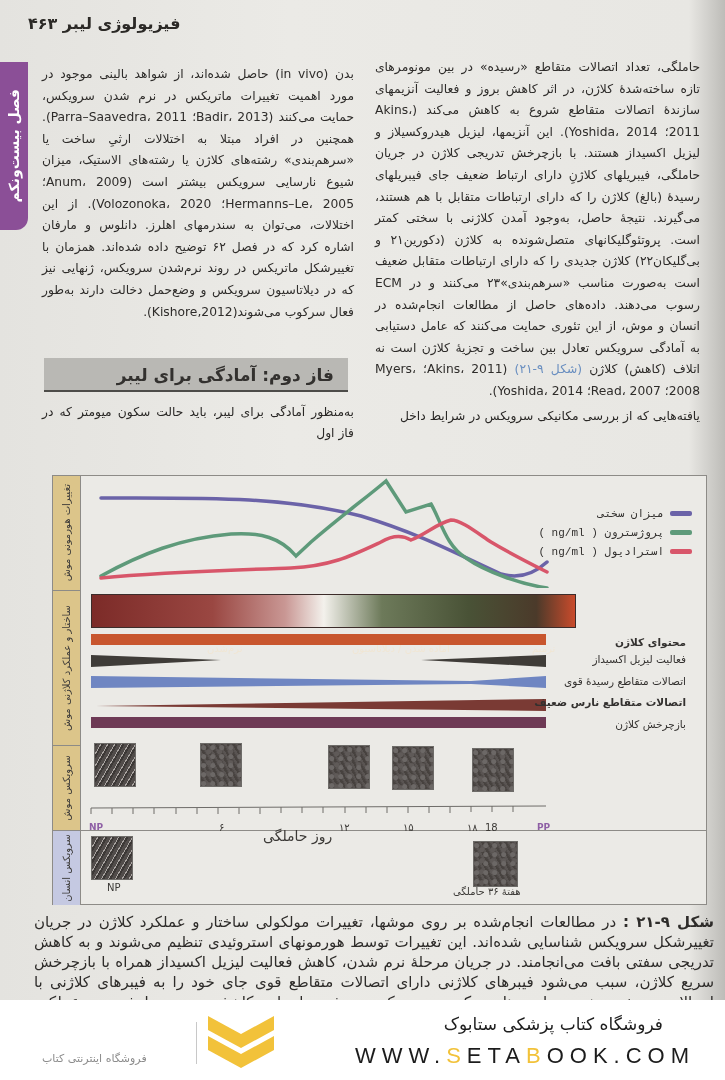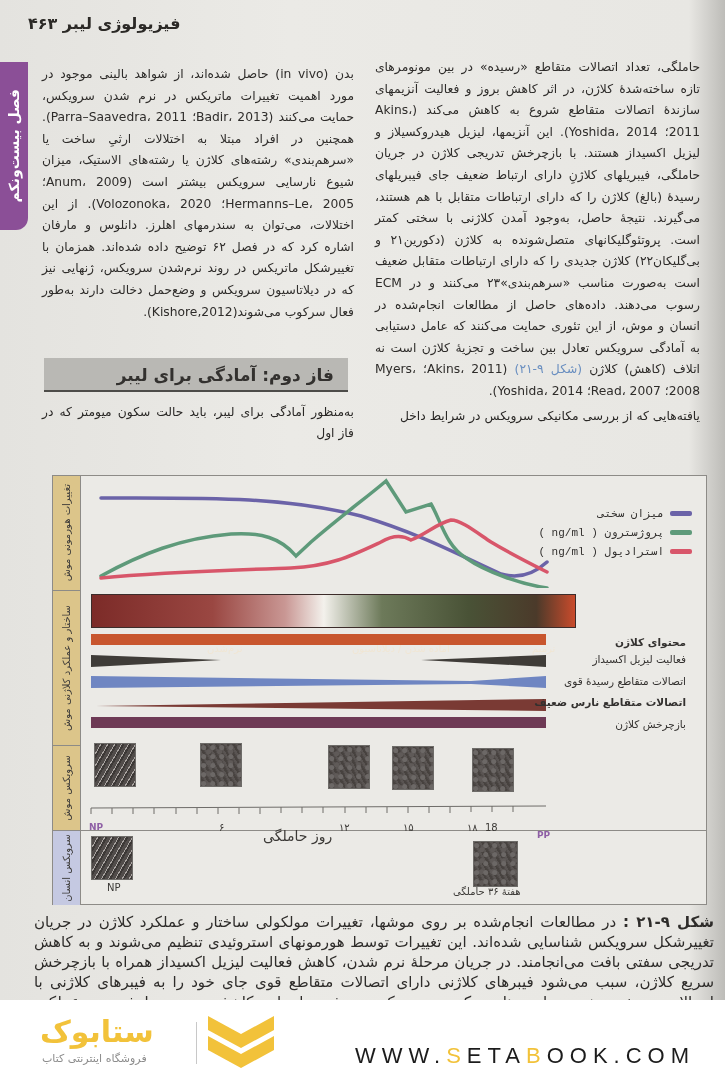--- a/index.html
+++ b/index.html
@@ -222,34 +222,34 @@
           <line x1="411" y1="2" x2="411" y2="8"></line>
           <line x1="432" y1="2" x2="432" y2="8"></line>
       </g>
     </svg>
     <span class="tick-label np" style="left:36px; top:346px;">NP</span>
     <span class="tick-label" style="left:166px; top:346px;">۶</span>
     <span class="tick-label" style="left:286px; top:346px;">۱۲</span>
     <span class="tick-label" style="left:350px; top:346px;">۱۵</span>
     <span class="tick-label" style="left:414px; top:346px;font-family:Liberation Serif, serif;">۱۸</span>
     <span class="tick-label" style="left:432px; top:346px;">18</span>
-    <span class="tick-label np" style="left:484px; top:354px;">PP</span>
+    <span class="tick-label np" style="left:484px; top:346px;">PP</span>
     <span class="axis-title" style="left:210px; top:352px;">روز حاملگی</span>
 
     <div class="micro first" style="left:38px; top:360px; width:42px; height:44px;"></div>
     <span class="human-caption" style="left:54px; top:406px;">NP</span>
     <div class="micro dense" style="left:420px; top:365px; width:45px; height:46px;"></div>
     <span class="human-caption" style="left:400px; top:410px;">هفتهٔ ۳۶ حاملگی</span>
   </div>
 
   <div class="caption"><b>شکل ۹-۲۱ :</b><span> در مطالعات انجام‌شده بر روی موشها، تغییرات مولکولی ساختار و عملکرد کلاژن در جریان تغییرشکل سرویکس شناسایی شده‌اند. این تغییرات توسط هورمونهای استروئیدی تنظیم می‌شوند و به کاهش تدریجی سفتی بافت می‌انجامند. در جریان مرحلهٔ نرم شدن، کاهش فعالیت لیزیل اکسیداز همراه با بازچرخش سریع کلاژن، سبب می‌شود فیبرهای کلاژنی دارای اتصالات متقاطع قوی جای خود را به فیبرهای کلاژنی با اتصالات ضعیف بدهند. تصاویر هارمونیک در سرویکس موش و انسان، کاهش تدریجیِ یادشده در عملکرد مکانیکی سرویکس را نشان می‌دهند (برگرفته از</span></div>
 </div>
 
 <div class="footer">
-  <div class="footer-brand">ستابوک</div>
   <div class="footer-brand-sub">فروشگاه اینترنتی کتاب</div>
   <div class="footer-divider"></div>
   <svg class="footer-logo-mark" width="66" height="52" viewBox="0 0 66 52">
     <polygon points="0,0 33,18 66,0 66,14 33,32 0,14" fill="#f2c23a"></polygon>
     <polygon points="0,20 33,38 66,20 66,34 33,52 0,34" fill="#f2c23a"></polygon>
   </svg>
+  <div class="footer-title">فروشگاه کتاب پزشکی ستابوک</div>
   <div class="footer-url"><span>WWW.</span><span class="y">S</span><span>ETA</span><span class="y">B</span><span>OOK.COM</span></div>
 </div>
 
 </body></html>

